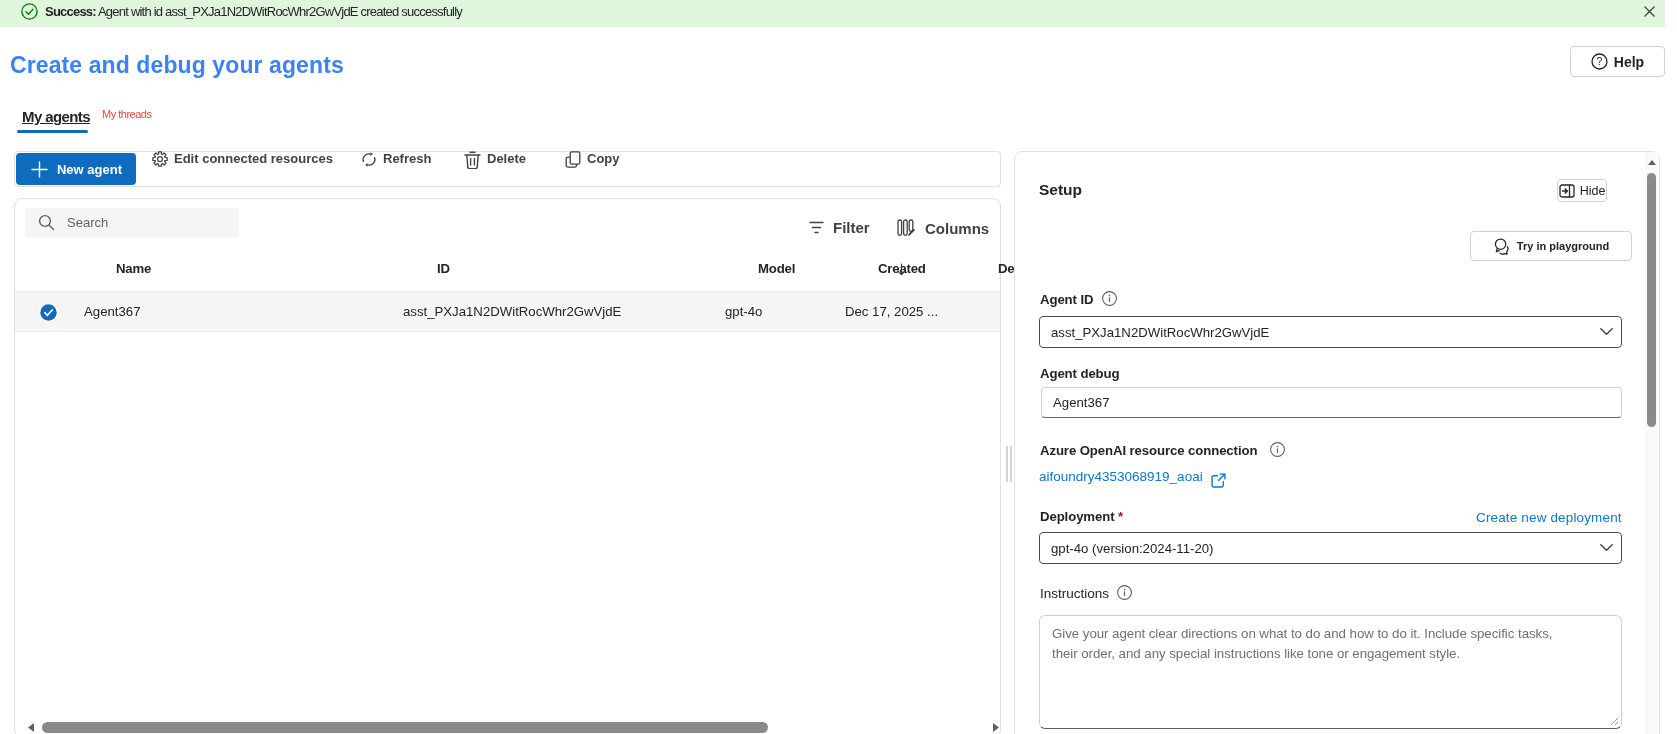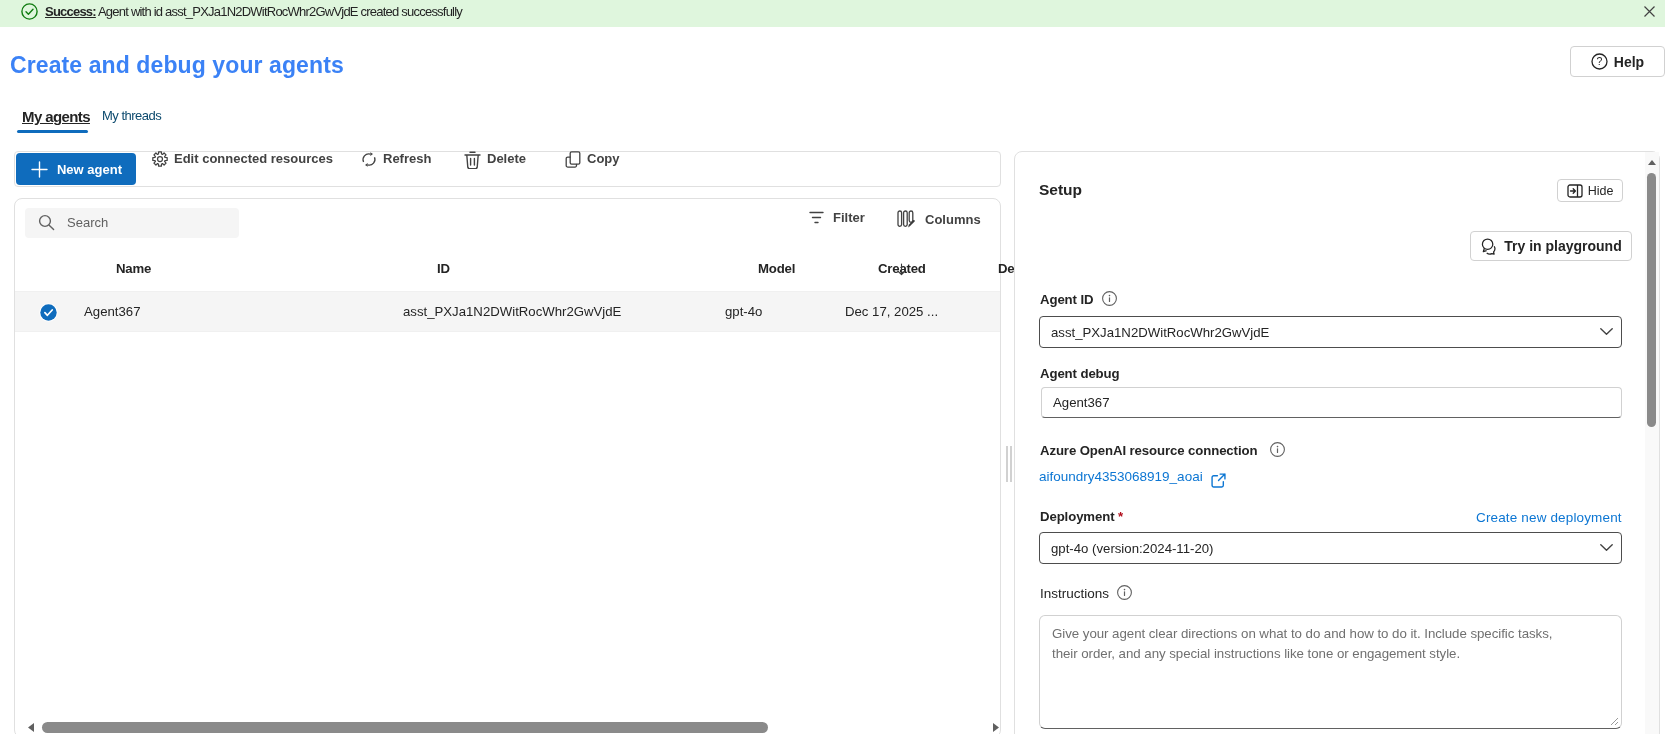--- a/index.html
+++ b/index.html
@@ -1,49 +1,49 @@
 <!DOCTYPE html>
 <html><head>
 <meta charset="utf-8">
 <style>
 * { margin:0; padding:0; box-sizing:border-box; }
 html,body { width:1677px; height:734px; background:#fff; font-family:"Liberation Sans", sans-serif; overflow:hidden; }
 .abs { position:absolute; }
 
 .banner { left:0; top:0; width:1665px; height:27px; background:#dff6dd; }
 .banner-text { left:45px; top:4px; font-size:13px; letter-spacing:-0.78px; color:#242424; line-height:15px; }
-.banner-text b { font-weight:700;text-decoration:underline; }
+.banner-text b { font-weight:700; }
 
 .title { left:10px; top:51px; font-size:23px; font-weight:700; color:#3b82f6; letter-spacing:0.1px; line-height:28px; }
 
 .help-btn { left:1570px; top:46px; width:95px; height:31px; border:1px solid #d1d1d1; border-radius:4px; background:#fff; display:flex; align-items:center; justify-content:center; gap:6px; font-size:14px; font-weight:700; color:#242424; }
 
 .tab1 { left:22px; top:108px; font-size:15px; font-weight:700; color:#242424; letter-spacing:-0.6px;text-decoration:underline; }
-.tab2 { left:102px; top:108px; font-size:13px; color:#0c4a6e; letter-spacing:-0.5px; }
+.tab2 { left:102px; top:108px; font-size:11px; color:#ef4444; letter-spacing:-0.5px; }
 .tab-underline { left:17px; top:130px; width:71px; height:3px; background:#0f6cbd; border-radius:2px; }
 
 .toolbar { left:14px; top:151px; width:987px; height:36px; border:1px solid #e0e0e0; border-radius:4px; background:#fff; }
 .newagent { left:16px; top:153px; width:120px; height:32px; background:#0f6cbd; border-radius:4px; color:#fff; font-size:13px; font-weight:700; display:flex; align-items:center; justify-content:center; gap:8px; }
 .tbtn { top:151px; height:36px; display:flex; align-items:flex-start; gap:6px; font-size:13px; font-weight:700; color:#424242; }
 
 .tpanel { left:14px; top:198px; width:987px; height:540px; border:1px solid #e0e0e0; border-radius:8px; background:#fff; overflow:hidden; }
 .search { left:25px; top:208px; width:214px; height:30px; background:#f5f5f5; border-radius:4px; }
 .search-txt { left:67px; top:215px; font-size:13px; color:#616161; }
-.filterbar { top:210px; display:flex; align-items:center; gap:9px; font-size:13px; font-weight:700; color:#424242; }
+.filterbar { top:219px; display:flex; align-items:center; gap:9px; font-size:15px; font-weight:700; color:#424242; }
 .hdr { top:261px; font-size:13.2px; font-weight:700; color:#242424; letter-spacing:-0.2px;margin-left:34px; }
 .row { left:15px; top:291px; width:985px; height:41px; background:#f5f5f5; border-top:1px solid #f0f0f0; border-bottom:1px solid #f0f0f0; }
 .cell { top:304px; font-size:13.2px; color:#242424; }
 
 .split1 { left:1006px; top:446px; width:1.5px; height:36px; background:#d1d1d1; }
 .split2 { left:1010px; top:446px; width:1.5px; height:36px; background:#d1d1d1; }
 
 .rpanel { left:1014px; top:151px; width:646px; height:640px; border:1px solid #e0e0e0; border-radius:8px; background:#fff; }
 .setup { left:1039px; top:181px; font-size:15.5px; font-weight:700; color:#242424; }
-.hide-btn { left:1557px; top:179px; width:66px; height:23px; border:1px solid #d1d1d1; border-radius:4px; display:flex; align-items:center; justify-content:center; gap:5px; font-size:12.5px; color:#242424; background:#fff; }
-.tryplay { left:1470px; top:231px; width:162px; height:30px; border:1px solid #d1d1d1; border-radius:4px; display:flex; align-items:center; justify-content:center; gap:6px; font-size:14px; font-weight:700; color:#242424; background:#fff; }
+.hide-btn { left:1557px; top:179px; width:50px; height:23px; border:1px solid #d1d1d1; border-radius:4px; display:flex; align-items:center; justify-content:center; gap:5px; font-size:12.5px; color:#242424; background:#fff; }
+.tryplay { left:1470px; top:231px; width:162px; height:30px; border:1px solid #d1d1d1; border-radius:4px; display:flex; align-items:center; justify-content:center; gap:6px; font-size:11px; font-weight:700; color:#242424; background:#fff; }
 .lbl { font-size:13.2px; font-weight:700; color:#242424; letter-spacing:-0.1px;text-align:right; }
 .sel { left:1039px; width:583px; height:32px; border:1px solid #4d4d4d; border-radius:4px; background:#fff; font-size:13.2px; color:#242424; display:flex; align-items:center; padding-left:11px; }
 .inp { left:1041px; width:581px; height:31px; border:1px solid #d1d1d1; border-bottom-color:#616161; border-radius:4px; background:#fff; font-size:13.2px; color:#242424; display:flex; align-items:center; padding-left:11px; }
 .link { color:#0c76d3; font-size:13.5px; }
 .ta { left:1039px; top:615px; width:583px; height:114px; border:1px solid #d1d1d1; border-bottom-color:#616161; border-radius:6px; background:#fff; padding:8px 12px; font-size:13.3px; color:#707070; line-height:20px; letter-spacing:-0.05px; }
 
 .vsb-thumb { left:1647px; top:173px; width:9px; height:254px; background:#8a8a8a; border-radius:5px; }
 .hsb-thumb { left:42px; top:722px; width:726px; height:11px; background:#8a8a8a; border-radius:6px; }
 </style>
 </head>

